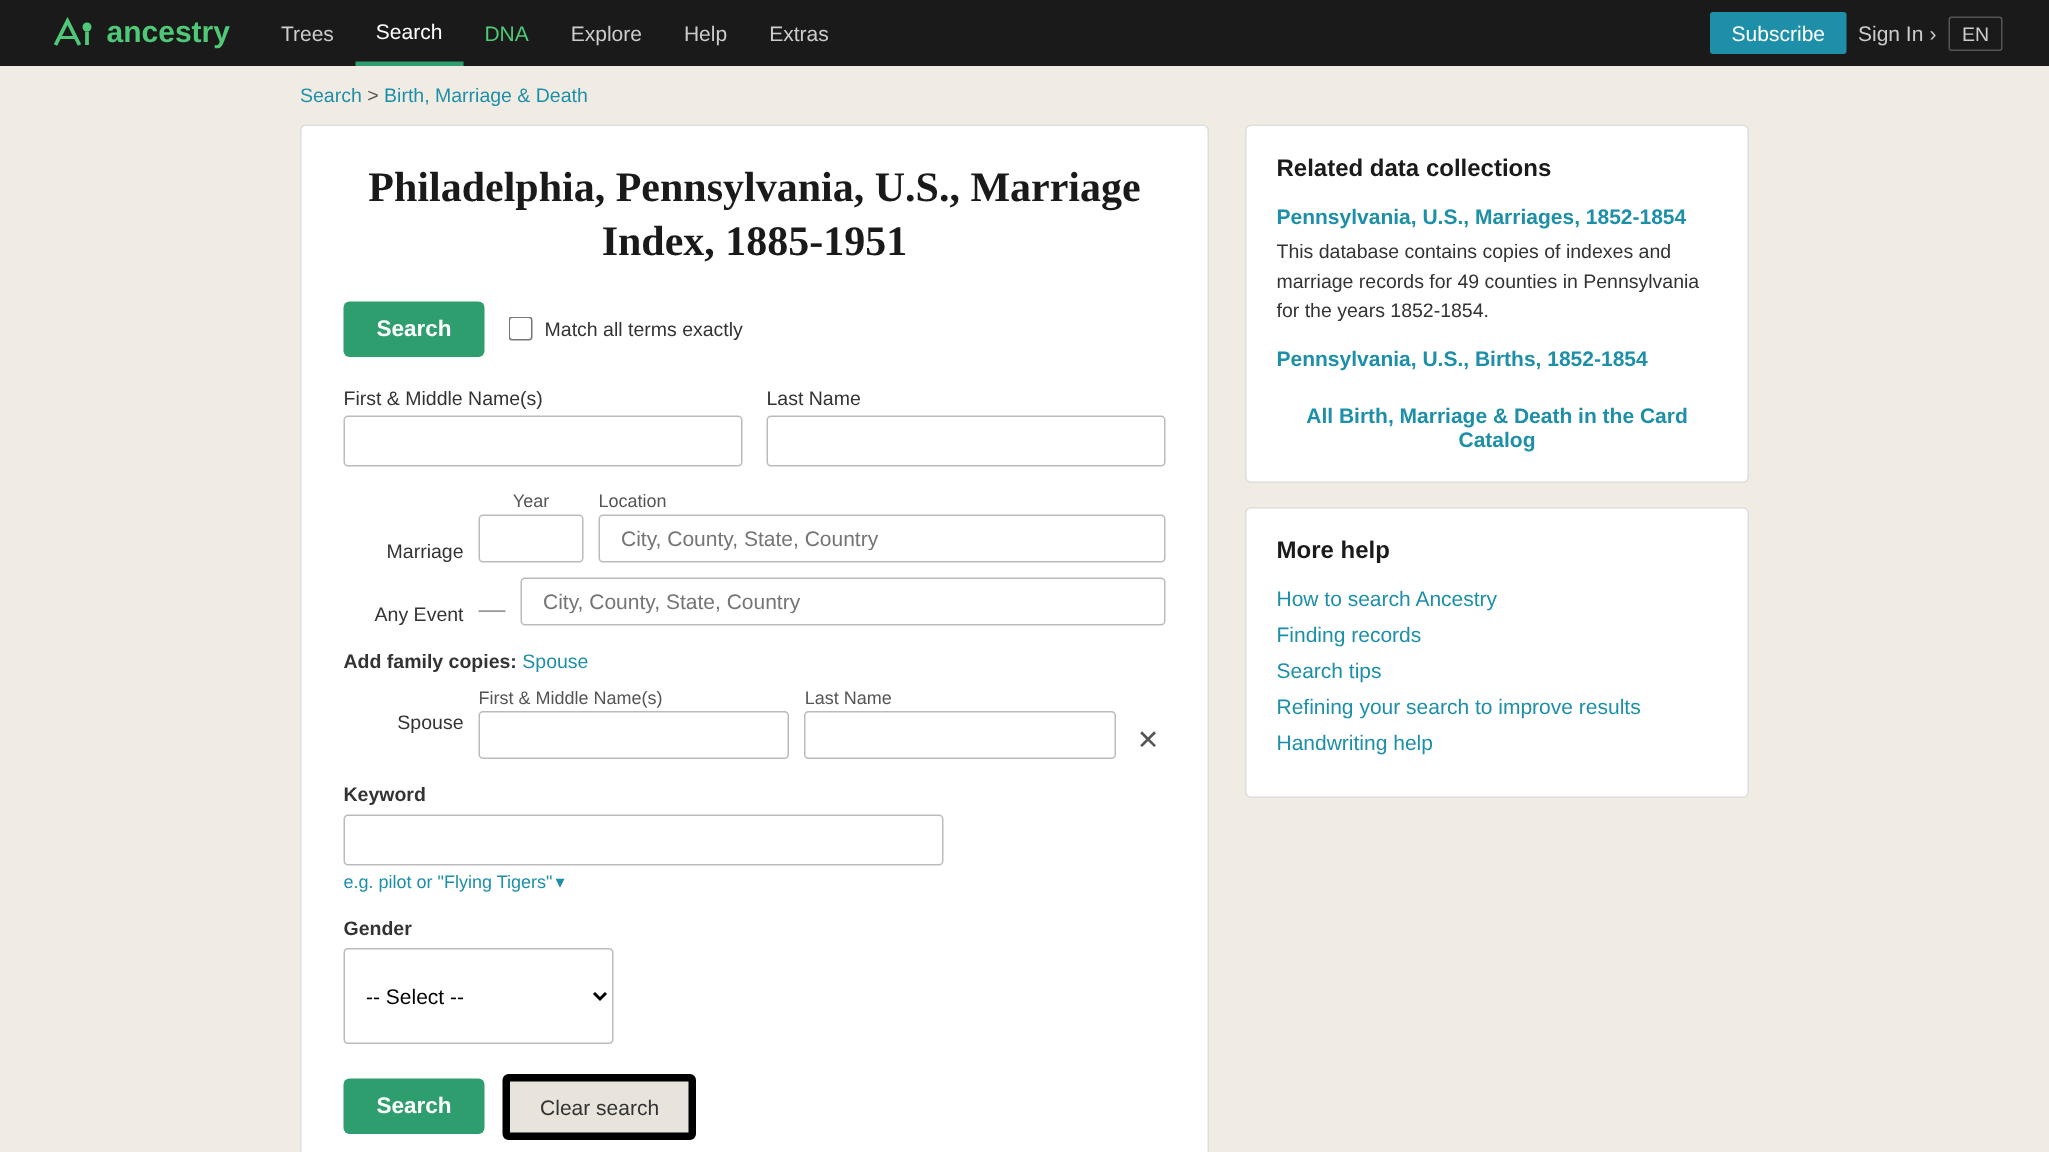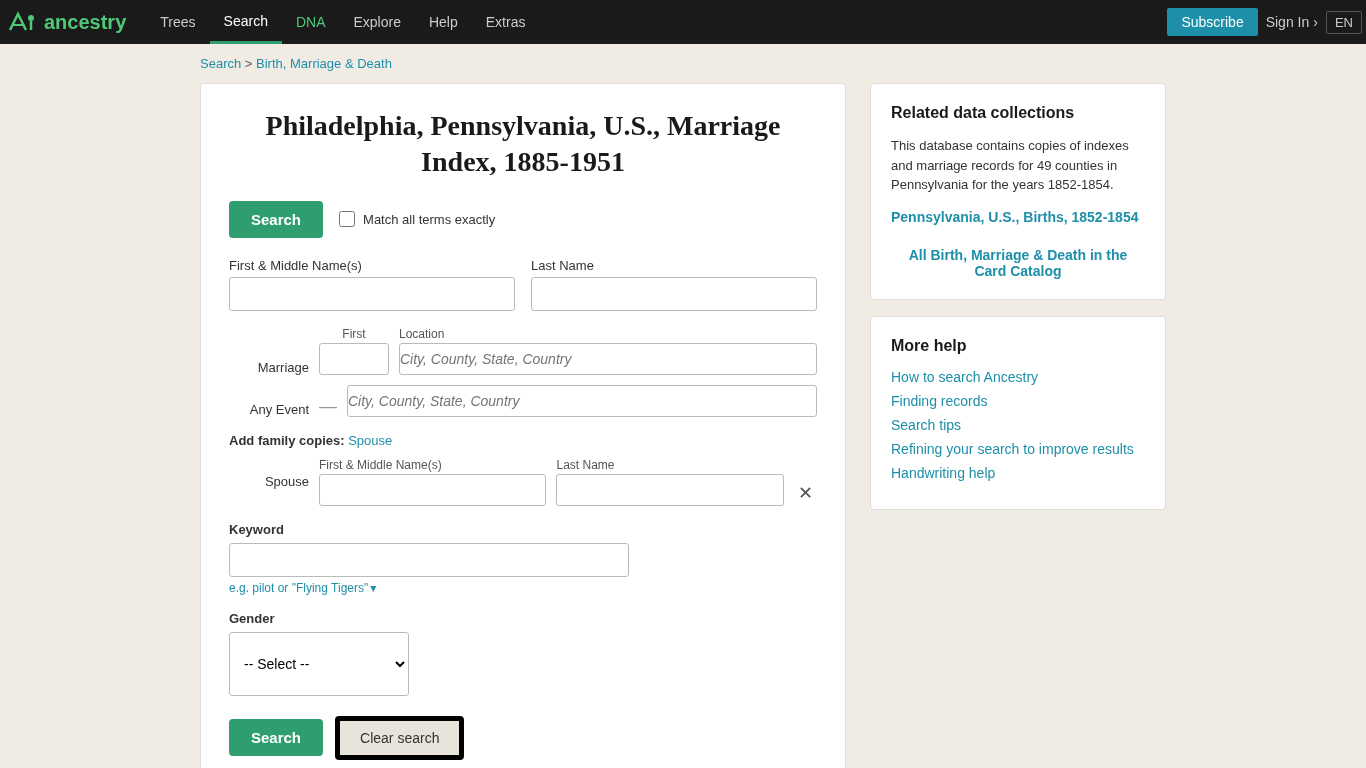--- a/index.html
+++ b/index.html
@@ -4,21 +4,21 @@
   <style>
     * { box-sizing: border-box; margin: 0; padding: 0; }
     body { font-family: Arial, sans-serif; background: #f0ece4; min-height: 768px; }
 
     
     nav {
       background: #1a1a1a;
       display: flex;
       align-items: center;
       height: 44px;
-      padding: 0 4px;
+      padding: 0 31px;
       gap: 0;
     }
     .nav-logo {
       display: flex;
       align-items: center;
       margin-right: 20px;
     }
     .nav-logo svg { width: 36px; height: 28px; }
     .nav-links { display: flex; align-items: center; gap: 0; flex: 1; }
     .nav-link {
@@ -183,26 +183,25 @@
       border-radius: 3px;
       padding: 7px 8px;
       font-size: 14px;
       width: 70px;
       outline: none;
     }
     .location-col { display: flex; flex-direction: column; flex: 1; }
     .event-location-input {
       border: 1px solid #bbb;
       border-radius: 3px;
-      padding: 7px 0;
+      padding: 7px 14px;
       font-size: 14px;
       width: 100%;
       outline: none;
       color: #999;
-      font-style: italic;
     }
     .dash { color: #999; font-size: 18px; }
 
     
     .family-section { margin-bottom: 16px; }
     .family-header {
       font-size: 13px;
       color: #333;
       margin-bottom: 10px;
     }
@@ -298,21 +297,21 @@
       color: #333;
       border: 5px solid #000000;
       padding: 9px 20px;
       font-size: 14px;
       cursor: pointer;
       border-radius: 4px;
     }
 
     
     .right-panel {
-      width: 296px;
+      width: 336px;
       flex-shrink: 0;
       display: flex;
       flex-direction: column;
       gap: 16px;
     }
 
     .right-card {
       background: #fff;
       border: 1px solid #ddd;
       border-radius: 4px;
@@ -439,21 +438,21 @@
       </div>
       <div class="form-group">
         <label>Last Name</label>
         <input type="text" style="">
       </div>
     </div>
 
     <div class="event-section">
 
       <div class="event-headers-row">
-        <div class="event-year-header">First</div>
+        <div class="event-year-header">Year</div>
         <div class="event-location-header">Location</div>
       </div>
 
       <div class="event-row">
         <div class="event-label">Marriage</div>
         <div class="event-year-col">
           <input type="text" class="event-year-input" style="">
         </div>
         <div class="location-col">
           <input type="text" class="event-location-input" placeholder="City, County, State, Country" style="">
@@ -511,20 +510,21 @@
       <button class="clear-btn">Clear search</button>
     </div>
 
   </div>
 
   <div class="right-panel">
 
     <div class="right-card">
       <div class="right-card-title">Related data collections</div>
 
+      <a href="#" class="related-link">Pennsylvania, U.S., Marriages, 1852-1854</a>
       <p class="related-desc">This database contains copies of indexes and marriage records for 49 counties in Pennsylvania for the years 1852-1854.</p>
 
       <a href="#" class="related-link">Pennsylvania, U.S., Births, 1852-1854</a>
 
       <a href="#" class="related-all-link">All Birth, Marriage &amp; Death in the Card Catalog</a>
     </div>
 
     <div class="right-card">
       <div class="right-card-title">More help</div>
       <a href="#" class="help-link">How to search Ancestry</a>

